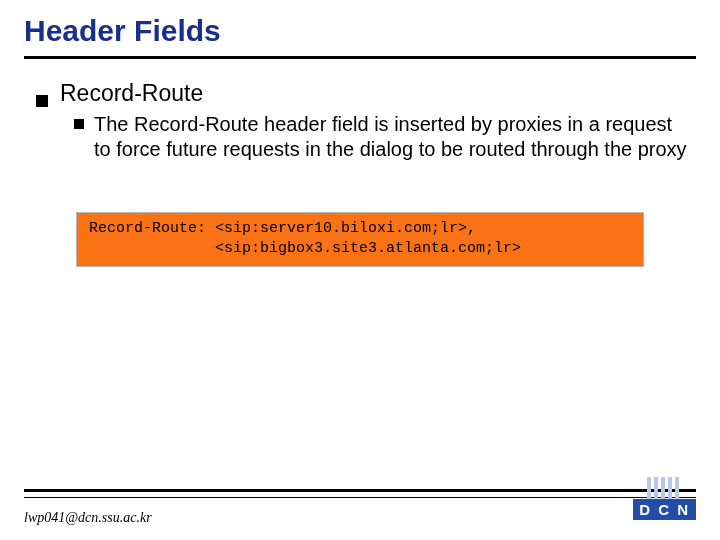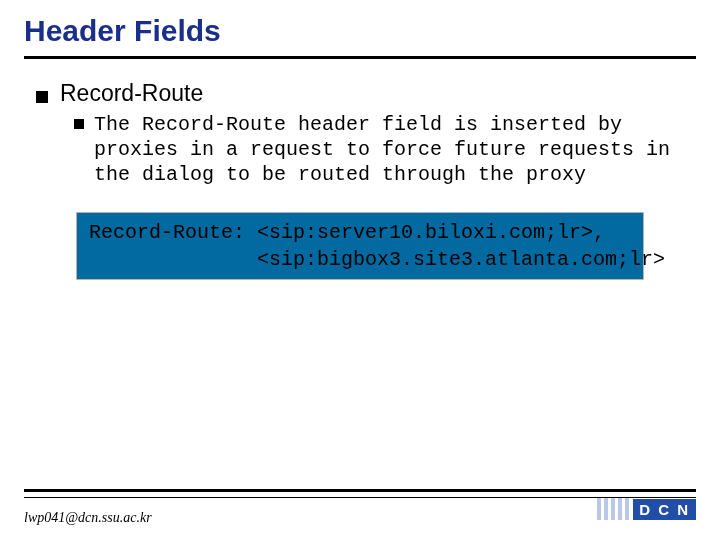--- a/index.html
+++ b/index.html
@@ -1,31 +1,31 @@
 <!DOCTYPE html>
 <html><head>
 <meta charset="utf-8">
 <style>
   * { box-sizing: border-box; margin: 0; padding: 0; }
   html, body { width: 720px; height: 540px; background: #fff; font-family: "Comic Sans MS", "Comic Sans", cursive, sans-serif; color: #000; }
   .slide { position: relative; width: 720px; height: 540px; }
   .title { position: absolute; left: 24px; top: 14px; font-size: 30px; font-weight: 700; color: #1a2f8a; text-align: center; }
   .rule { position: absolute; left: 24px; top: 56px; width: 672px; height: 3px; background: #000; }
-  .bullet-l1 { position: absolute; left: 36px; top: 80px; display: flex; align-items: center; }
+  .bullet-l1 { position: absolute; left: 36px; top: 80px; display: flex; align-items: flex-end; }
   .sq { width: 12px; height: 12px; background: #000; flex: 0 0 auto; margin-top: 7px; margin-right: 12px; }
   .b1-text { font-size: 23px; }
   .bullet-l2 { position: absolute; left: 74px; top: 112px; display: flex; align-items: flex-start; width: 620px; }
   .sq2 { width: 10px; height: 10px; background: #000; flex: 0 0 auto; margin-top: 7px; margin-right: 10px; }
-  .b2-text { font-size: 20px; line-height: 1.25; font-family: Liberation Mono, monospace; }
-  .code-box { position: absolute; left: 76px; top: 212px; width: 568px; border: 1px solid #b5b5b5; background: #0369a1; padding: 6px 12px; font-family: "Courier New", monospace; font-size: 20px; line-height: 1.35; white-space: pre; color: #000; }
+  .b2-text { font-size: 20px; line-height: 1.25; }
+  .code-box { position: absolute; left: 76px; top: 212px; width: 568px; border: 1px solid #b5b5b5; background: #f97316; padding: 6px 12px; font-family: "Courier New", monospace; font-size: 15px; line-height: 1.35; white-space: pre; color: #000; }
   .foot-rule1 { position: absolute; left: 24px; bottom: 48px; width: 672px; height: 3px; background: #000; }
   .foot-rule2 { position: absolute; left: 24px; bottom: 42px; width: 672px; height: 1px; background: #000; }
   .email { position: absolute; left: 24px; bottom: 14px; font-size: 14px; font-style: italic; font-family: Liberation Serif, serif; }
   .pagenum { position: absolute; left: 0; right: 0; bottom: 14px; text-align: center; font-size: 15px; font-family: Arial, sans-serif; }
-  .logo { position: absolute; right: 24px; bottom: 20px; display: flex; align-items: center; }
+  .logo { position: absolute; right: 24px; bottom: 20px; display: flex; align-items: center; flex-direction: column; }
   .bars { display: flex; gap: 3px; margin-right: 4px; }
   .bar { width: 4px; height: 22px; background: #b9c7e8; }
   .dcn { background: #224ea8; color: #fff; font-family: Arial, sans-serif; font-weight: 700; letter-spacing: 2px; font-size: 15px; padding: 2px 6px; }
 </style>
 </head>
 <body>
 
 <div class="slide">
   <div class="title">Header Fields</div>
   <div class="rule"></div>

